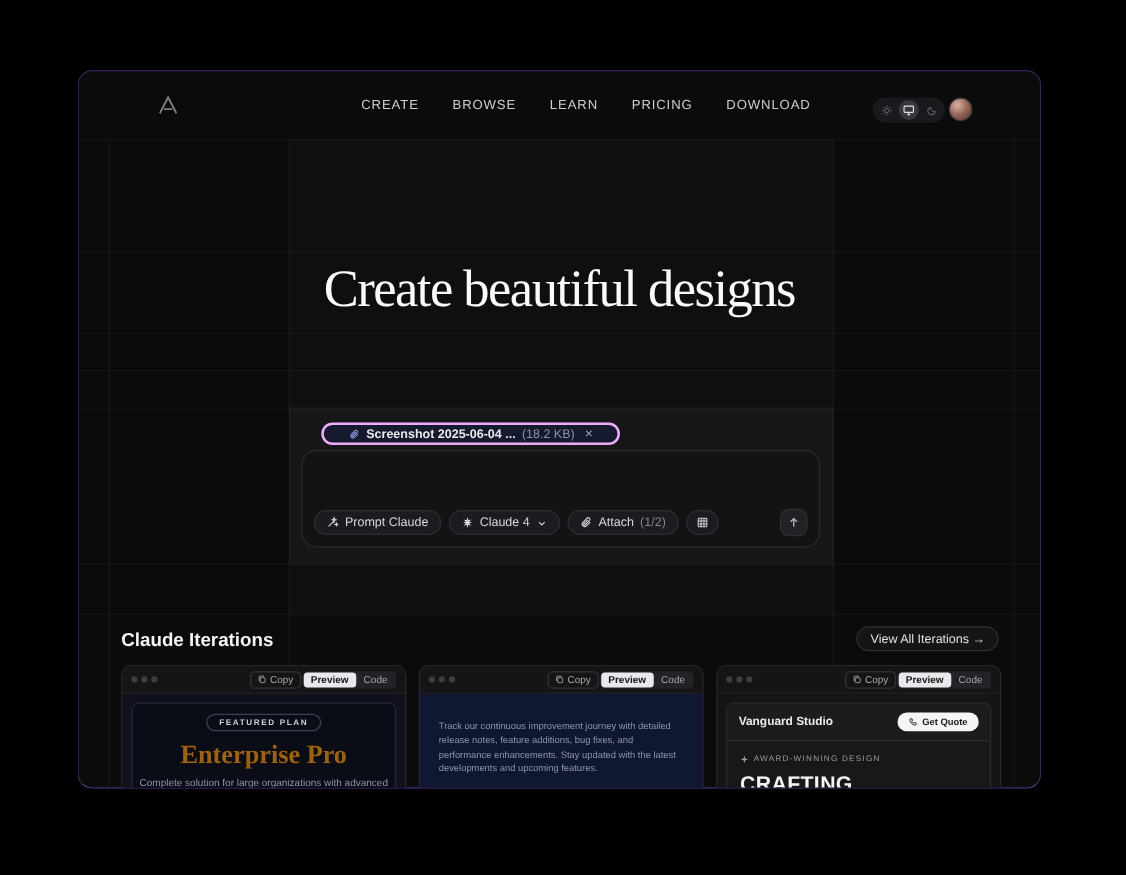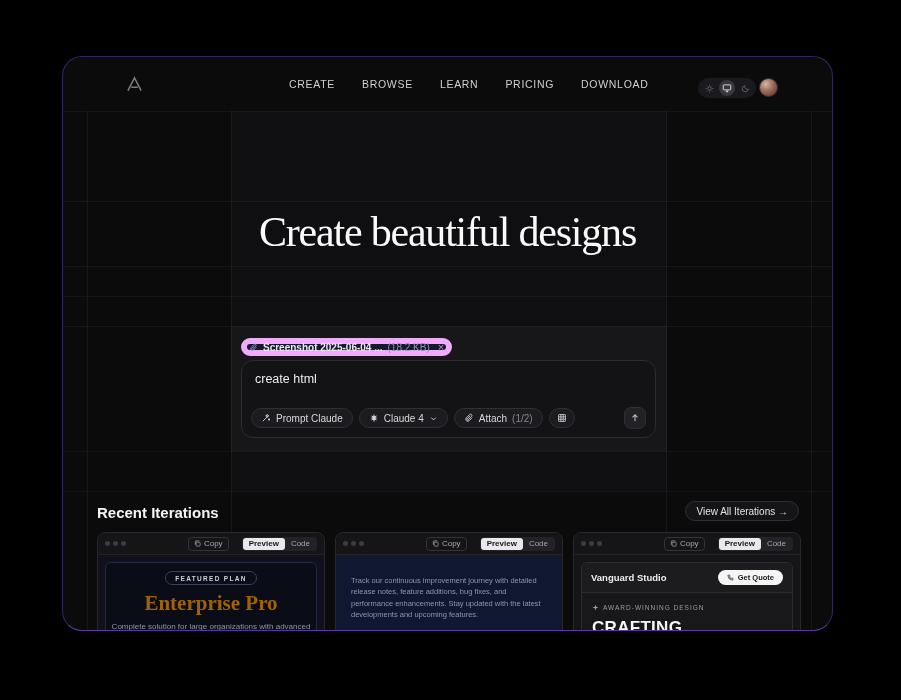--- a/index.html
+++ b/index.html
@@ -1,21 +1,21 @@
 <!DOCTYPE html>
 <html><head>
 <meta charset="utf-8">
 <style>
   * { margin:0; padding:0; box-sizing:border-box; }
   html,body { width:901px; height:700px; background:#000; overflow:hidden;
               font-family:"Liberation Sans", sans-serif; }
 
   .app-window {
     position:absolute; left:62px; top:56px; width:771px; height:575px;
-    background:#0b0b0c; border-radius:20px; overflow:hidden;
+    background:#0b0b0c; border-radius:12px; overflow:hidden;
     border:1px solid #35265c; border-bottom-color:#5a3aa0;
   }
 
   
   .vline { position:absolute; top:54px; bottom:0; width:1px; background:rgba(255,255,255,0.05); z-index:0; }
   .hline { position:absolute; left:0; right:0; height:1px; background:rgba(255,255,255,0.045); z-index:0; }
   .center-col { position:absolute; left:168px; top:54px; width:436px; height:380px; background:#0f0f11; z-index:0; }
   .prompt-band { position:absolute; left:168px; top:269px; width:436px; height:125px; background:#17171a; z-index:0; }
 
   
@@ -31,23 +31,23 @@
     background:radial-gradient(circle at 35% 30%, #d9b3a5 0%, #9c6a5a 45%, #4a2e28 100%);
     border:1px solid #3a3a3e; cursor:pointer; }
 
   
   .hero-title { position:absolute; top:152px; left:0; width:100%; text-align:center; z-index:2;
     font-size:42px; line-height:46px; font-weight:500; letter-spacing:-1.2px; color:#fafafa;font-family:Liberation Serif, serif; }
   .hero-subtitle { position:absolute; top:228px; left:0; width:100%; text-align:center; z-index:2;
     font-size:14px; color:#d4d4d8; }
 
   
-  .chip { position:absolute; left:178px; top:281px; z-index:3; height:18px;
-    display:inline-flex; align-items:center; gap:5px; padding:0 2px;
-    border:6px solid #f0abfc; background:#161a2e; border-radius:9px; cursor:pointer; }
+  .chip { position:absolute; left:194px; top:281px; z-index:3; height:18px;
+    display:inline-flex; align-items:center; gap:5px; padding:0 20px;
+    border:2px solid #f0abfc; background:#161a2e; border-radius:9px; cursor:pointer; }
   .chip-name { font-size:10px; font-weight:700; color:#eaeaee; }
   .chip-size { font-size:10px; color:#8f93a8; }
   .chip-close { font-size:11px; color:#a0a4b8; margin-left:3px; cursor:pointer; line-height:1; }
   .chip-clip { color:#8a96d8; display:flex; }
 
   .prompt-box { position:absolute; left:178px; top:303px; width:415px; height:78px; z-index:3;
     background:#131316; border:1px solid #2b2b30; border-radius:12px; }
   .prompt-text { padding:11px 13px; font-size:12.5px; color:#ececf0; cursor:text; }
   .prompt-toolbar { position:absolute; left:9px; right:9px; bottom:8px; display:flex; align-items:center; gap:6px; }
   .tool-btn { height:20px; display:inline-flex; align-items:center; gap:5px; padding:0 9px; white-space:nowrap;
@@ -63,21 +63,21 @@
   .view-all-btn { position:absolute; right:33px; top:444px; z-index:3; height:20px; display:flex; align-items:center;
     padding:0 10px; border-radius:10px; border:1px solid #2f2f34; background:#151518;
     font-size:10px; color:#e2e2e6; cursor:pointer; }
 
   .cards { position:absolute; left:34px; top:475px; display:flex; gap:10px; z-index:3; }
   .card { width:228px; height:170px; border-radius:8px; border:1px solid #28282c; background:#151517;
     overflow:hidden; display:flex; flex-direction:column; cursor:pointer; }
   .card-chrome { height:22px; flex:none; display:flex; align-items:center; padding:0 7px; gap:3px;
     background:#151517; border-bottom:1px solid #232327; }
   .dot { width:5px; height:5px; border-radius:50%; background:#3c3c41; }
-  .chrome-right { margin-left:auto; display:flex; align-items:flex-end; gap:13px;padding-left:16px; }
+  .chrome-right { margin-left:auto; display:flex; align-items:flex-end; gap:1px;padding-left:16px; }
   .copy-btn { height:14px; display:flex; align-items:center; gap:3px; padding:0 5px;
     border:1px solid #333338; border-radius:4px; font-size:8px; color:#a8a8b0; background:transparent; cursor:pointer; }
   .seg { display:flex; align-items:center; background:#232327; border-radius:4px; padding:1px; font-size:8px; }
   .seg-active { background:#e9e9ed; color:#151515; padding:1.5px 6px; border-radius:3px; font-weight:700; cursor:pointer; }
   .seg-inactive { color:#a4a4ac; padding:1.5px 6px; cursor:pointer; }
   .card-content { flex:1; display:flex; flex-direction:column; }
 
   
   .c1 { background:#10111c; padding:7px; }
   .c1-inner { flex:1; border:1px solid #242842; border-radius:6px; background:#0a0c16;
@@ -168,21 +168,20 @@
       <svg viewBox="0 0 16 16" width="9" height="9" fill="none" stroke="currentColor" stroke-width="1.5">
         <path d="M13 7.5 8 12.5a3.2 3.2 0 0 1-4.5-4.5l5.5-5.5a2.1 2.1 0 0 1 3 3L6.5 11a1 1 0 0 1-1.5-1.5l5-5"></path>
       </svg>
     </span>
     <span class="chip-name">Screenshot 2025-06-04 ...</span>
     <span class="chip-size">(18.2 KB)</span>
     <span class="chip-close">×</span>
   </div>
 
   <div class="prompt-box">
-    <div class="prompt-text">create html</div>
     <div class="prompt-toolbar">
       <span class="tool-btn">
         <svg viewBox="0 0 16 16" width="10" height="10" fill="none" stroke="currentColor" stroke-width="1.4">
           <path d="M3 13 11 5M10 2l.7 1.8L12.5 4.5l-1.8.7L10 7l-.7-1.8L7.5 4.5l1.8-.7ZM13 9l.4 1 1 .4-1 .4-.4 1-.4-1-1-.4 1-.4Z"></path>
         </svg>
         <span>Prompt Claude</span>
       </span>
       <span class="tool-btn">
         <svg viewBox="0 0 16 16" width="10" height="10" fill="currentColor">
           <path d="M8 1l1.2 4.2L13 4l-2.8 3L14 8l-3.8 1L13 12l-3.8-1.2L8 15l-1.2-4.2L3 12l2.8-3L2 8l3.8-1L3 4l3.8 1.2Z"></path>
@@ -206,21 +205,21 @@
         </svg>
       </span>
       <span class="submit-btn">
         <svg viewBox="0 0 16 16" width="10" height="10" fill="none" stroke="currentColor" stroke-width="1.7">
           <path d="M8 13V3M4 7l4-4 4 4"></path>
         </svg>
       </span>
     </div>
   </div>
 
-  <div class="recent-title">Recent Iterations</div>
+  <div class="recent-title">Claude Iterations</div>
   <div class="view-all-btn">View All Iterations →</div>
 
   <div class="cards">
 
     <div class="card">
       <div class="card-chrome">
         <span class="dot"></span>
         <span class="dot"></span>
         <span class="dot"></span>
         <span class="chrome-right">

